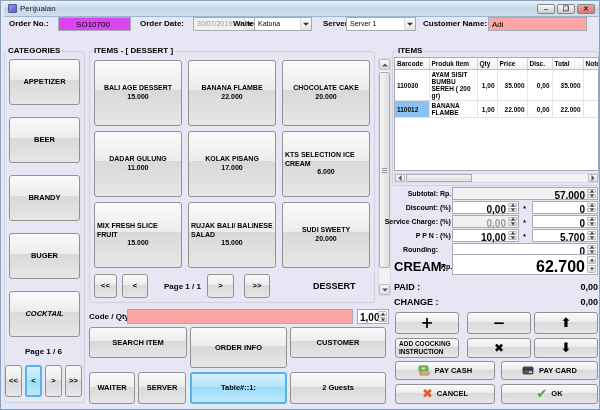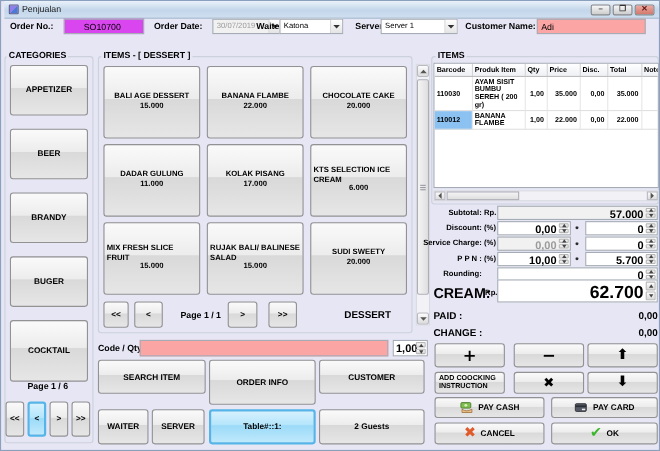--- a/index.html
+++ b/index.html
@@ -117,21 +117,21 @@
   <span class="lbl" style="left:422px;top:18px;">Customer Name:</span>
   <input class="sunken" style="left: 487px; top: 16px; width: 99px; height: 14px; padding: 0px 3px; font-family: inherit;" value="Adi">
 
   <div class="gb" style="left:3px;top:50px;width:81px;height:352px;"></div>
   <span class="gb-label" style="left:5px;top:45px;">CATEGORIES</span>
 
   <div class="btn" style="left:8px;top:58px;width:71px;height:46px;">APPETIZER</div>
   <div class="btn" style="left:8px;top:116px;width:71px;height:46px;">BEER</div>
   <div class="btn" style="left:8px;top:174px;width:71px;height:46px;">BRANDY</div>
   <div class="btn" style="left:8px;top:232px;width:71px;height:46px;">BUGER</div>
-  <div class="btn" style="left:8px;top:290px;width:71px;height:56px;">COCKTAIL</div>
+  <div class="btn" style="left:8px;top:290px;width:71px;height:46px;font-style:italic;">COCKTAIL</div>
 
   <span class="lbl" style="left:24px;top:346px;">Page 1 / 6</span>
   <div class="btn" style="left:4px;top:364px;width:17px;height:32px;">&lt;&lt;</div>
   <div class="btn btn-blue" style="left:24px;top:364px;width:17px;height:32px;">&lt;</div>
   <div class="btn" style="left:44px;top:364px;width:17px;height:32px;">&gt;</div>
   <div class="btn" style="left:64px;top:364px;width:17px;height:32px;">&gt;&gt;</div>
 
   <div class="gb" style="left:88px;top:50px;width:286px;height:252px;"></div>
   <span class="gb-label" style="left:91px;top:45px;">ITEMS - [ DESSERT ]</span>
 

